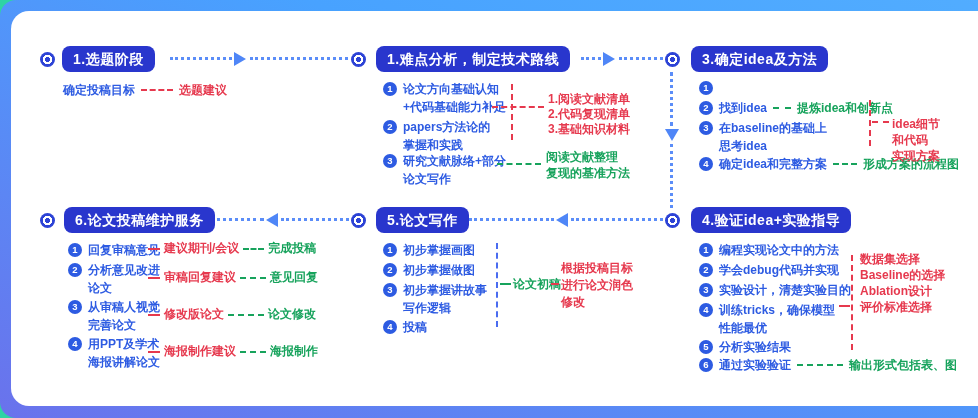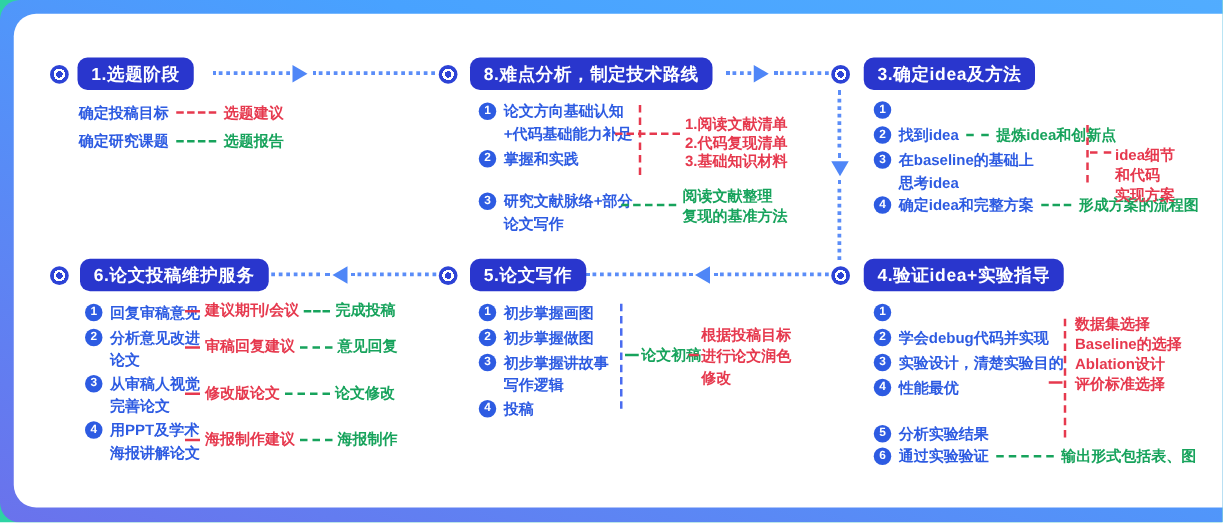--- a/index.html
+++ b/index.html
@@ -68,47 +68,43 @@
   <div class="dotline" style="left:571px;top:218px;width:92px"></div>
 
   <div class="bullet" style="left:40px;top:52px"></div>
   <div class="bullet" style="left:351px;top:52px"></div>
   <div class="bullet" style="left:665px;top:52px"></div>
   <div class="bullet" style="left:40px;top:213px"></div>
   <div class="bullet" style="left:351px;top:213px"></div>
   <div class="bullet" style="left:665px;top:213px"></div>
 
   <div class="hdr" style="left:62px;top:46px">1.选题阶段</div>
-  <div class="hdr" style="left:376px;top:46px">8.难点分析，制定技术路线</div>
+  <div class="hdr" style="left:376px;top:46px">1.难点分析，制定技术路线</div>
   <div class="hdr" style="left:691px;top:46px">3.确定idea及方法</div>
   <div class="hdr" style="left:64px;top:207px">6.论文投稿维护服务</div>
   <div class="hdr" style="left:376px;top:207px">5.论文写作</div>
   <div class="hdr" style="left:691px;top:207px">4.验证idea+实验指导</div>
 
   <div class="item" style="left:63px;top:81px">
     <span class="t">确定投稿目标</span>
     <span class="dash rd w32"></span>
     <span class="note red" style="align-self:center">选题建议</span>
   </div>
-  <div class="item" style="left:63px;top:104px">
-    <span class="t">确定研究课题</span>
-    <span class="dash gd w32"></span>
-    <span class="note green" style="align-self:center">选题报告</span>
-  </div>
 
   <div class="item" style="left:383px;top:80px">
     <span class="num">1</span>
     <span>
         <span class="t" style="display:block">论文方向基础认知</span>
           <span class="t" style="display:block">+代码基础能力补足</span>
       </span>
   </div>
   <div class="item" style="left:383px;top:118px">
     <span class="num">2</span>
     <span>
+        <span class="t" style="display:block">papers方法论的</span>
           <span class="t" style="display:block">掌握和实践</span>
       </span>
   </div>
   <div class="item" style="left:383px;top:152px">
     <span class="num">3</span>
     <span>
         <span class="t" style="display:block">研究文献脉络+部分</span>
           <span class="t" style="display:block">论文写作</span>
       </span>
   </div>
@@ -150,32 +146,34 @@
   <div class="rvline" style="left:869px;top:100px;height:46px"></div>
   <div class="hdash" style="left:872px;top:121px;width:17px"></div>
   <div class="colblock" style="left:892px;top:116px">
     <span class="note red lh16">idea细节</span>
     <span class="note red lh16">和代码</span>
     <span class="note red lh16">实现方案</span>
   </div>
 
   <div class="item" style="left:699px;top:241px">
     <span class="num">1</span>
+    <span class="t">编程实现论文中的方法</span>
   </div>
   <div class="item" style="left:699px;top:261px">
     <span class="num">2</span>
     <span class="t">学会debug代码并实现</span>
   </div>
   <div class="item" style="left:699px;top:281px">
     <span class="num">3</span>
     <span class="t">实验设计，清楚实验目的</span>
   </div>
   <div class="item" style="left:699px;top:301px">
     <span class="num">4</span>
     <span>
+        <span class="t" style="display:block">训练tricks，确保模型</span>
           <span class="t" style="display:block">性能最优</span>
       </span>
   </div>
   <div class="item" style="left:699px;top:338px">
     <span class="num">5</span>
     <span class="t">分析实验结果</span>
   </div>
   <div class="item" style="left:699px;top:356px">
     <span class="num">6</span>
     <span class="t">通过实验验证</span>

